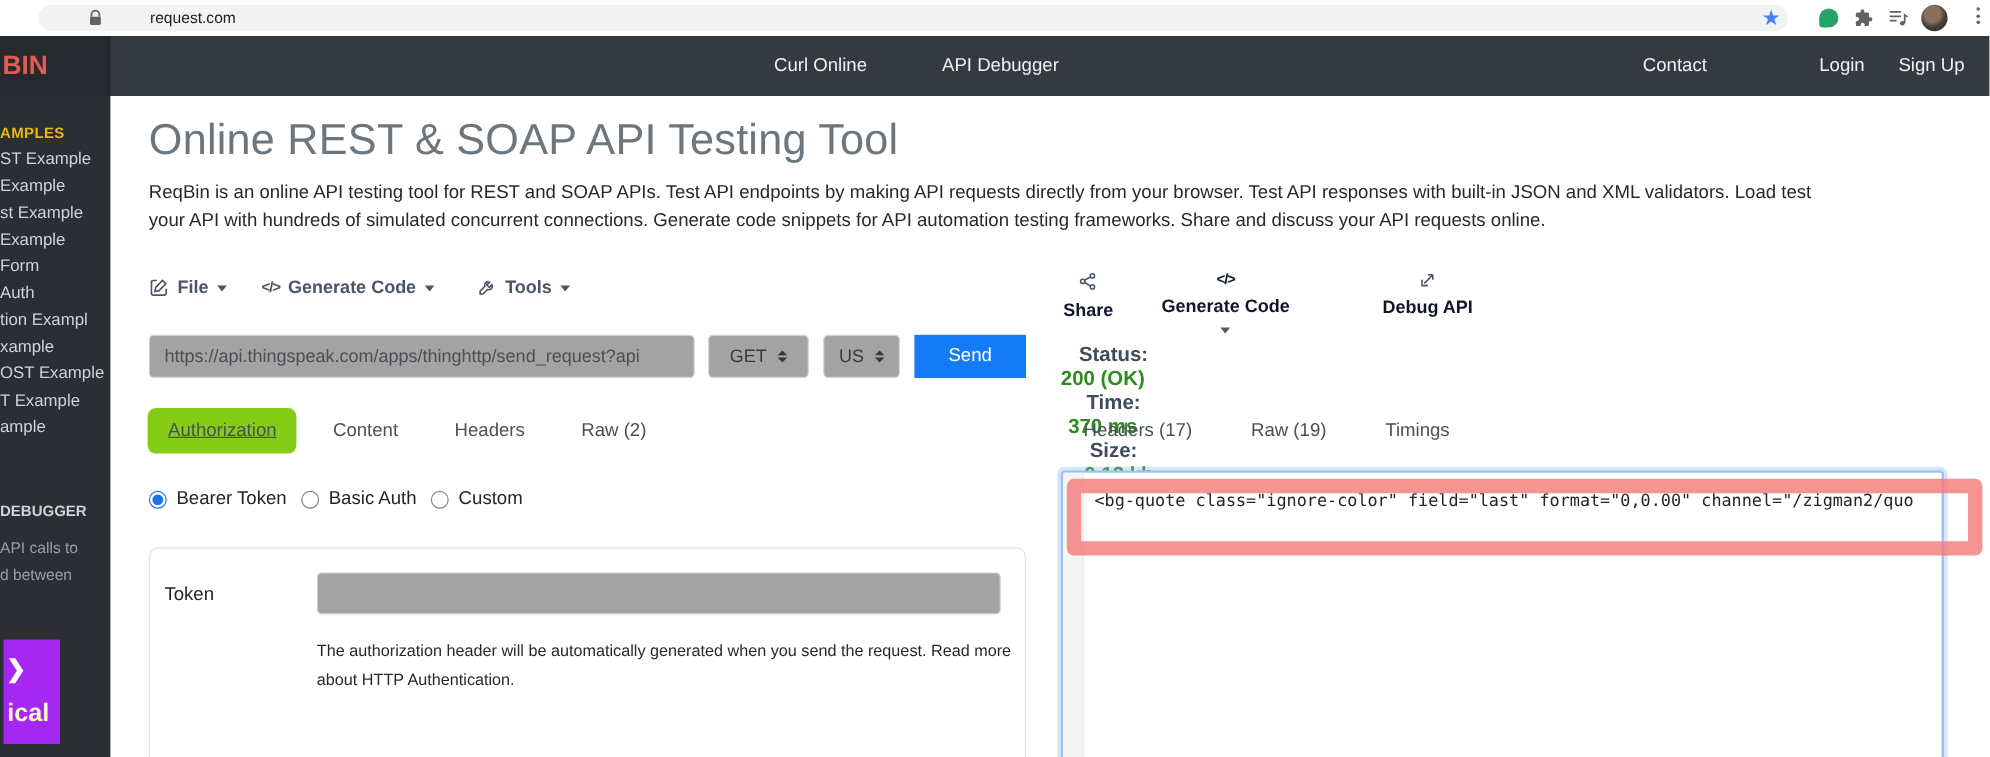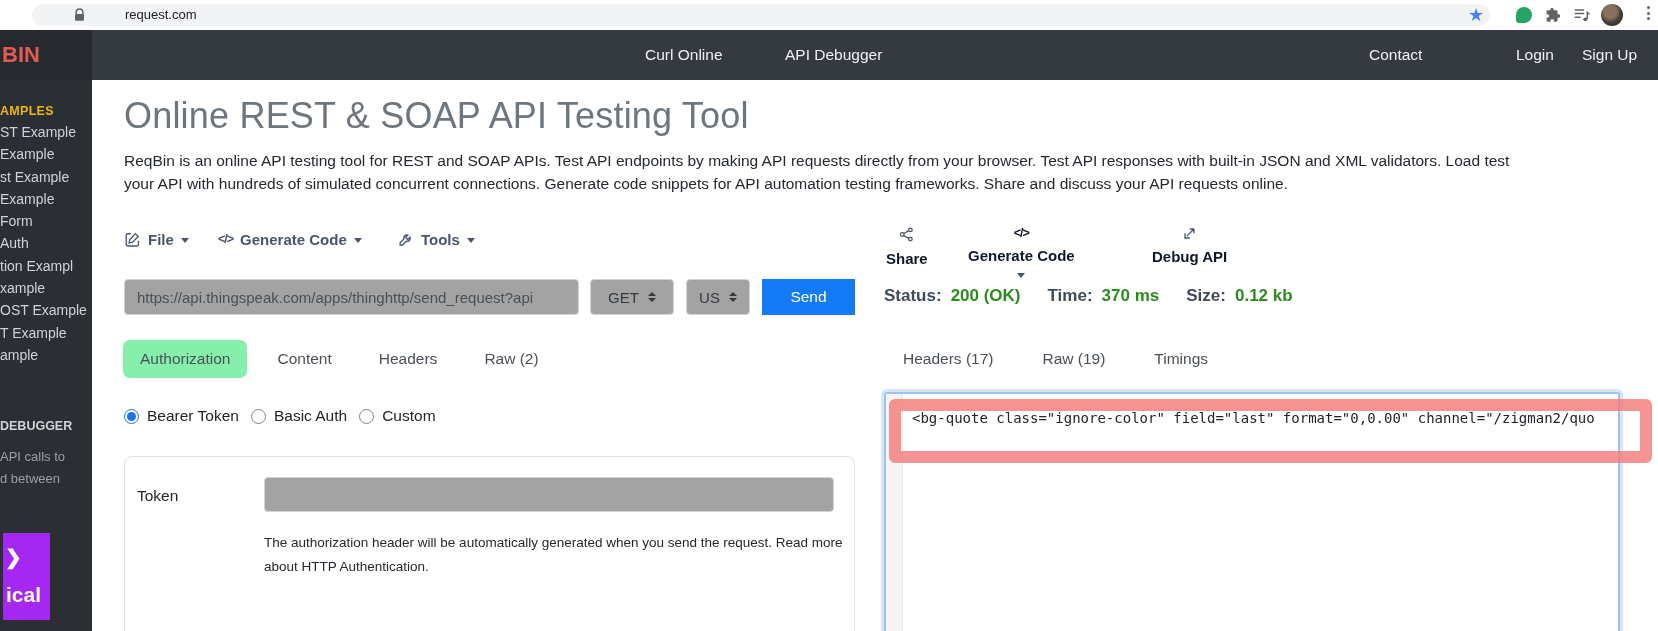--- a/index.html
+++ b/index.html
@@ -59,41 +59,41 @@
   .sel-us{left:686px;width:64px;}
   .updown{display:flex;flex-direction:column;gap:2px;}
   .updown .up{width:0;height:0;border-left:4px solid transparent;border-right:4px solid transparent;border-bottom:4.5px solid #343a40;}
   .updown .dn{width:0;height:0;border-left:4px solid transparent;border-right:4px solid transparent;border-top:4.5px solid #343a40;}
   .send-btn{left:762px;top:279px;width:93px;height:36px;background:#157af6;color:#fff;border:none;
             border-radius:0;font-size:15.5px;text-align:center;line-height:36px;cursor:pointer;}
 
   
   .tabs{top:340px;height:38px;display:flex;gap:13px;}
   .tab{padding:0 17px;line-height:38px;font-size:15.5px;color:#495057;white-space:nowrap;cursor:pointer;}
-  .tab.active{background:#86efac;border-radius:7px;}
+  .tab.active{background:#84cc16;border-radius:7px;text-decoration:underline;}
 
   
   .radio-row{left:124px;top:406px;height:20px;display:flex;align-items:center;gap:12px;
              font-size:15.5px;color:#212529;}
   .radio-opt{display:flex;align-items:center;gap:8px;cursor:pointer;}
   .radio-on{width:15px;height:15px;border-radius:50%;border:1.5px solid #1a73e8;position:relative;box-sizing:border-box;}
   .radio-on::after{content:"";position:absolute;inset:2px;border-radius:50%;background:#1a73e8;}
   .radio-off{width:15px;height:15px;border-radius:50%;border:1.5px solid #80868b;box-sizing:border-box;}
 
   
   .token-panel{left:124px;top:456px;width:729px;height:200px;border:1px solid #dfe3e7;border-radius:8px;}
   .token-label{left:137px;top:487px;font-size:15.5px;color:#212529;}
   .token-input{left:264px;top:477px;width:570px;height:35px;outline:none;padding:0 10px;font-size:15px;}
   .help1{left:264px;top:535px;font-size:13.5px;color:#24292f;}
   .help2{left:264px;top:559px;font-size:13.5px;color:#24292f;}
 
   
   .rt-group{top:226px;height:26px;display:flex;align-items:center;gap:7px;
             font-size:15px;font-weight:700;color:#0f172a;cursor:pointer;flex-direction:column;}
-  .status-row{left:884px;top:286px;display:flex;align-items:center;font-size:17px;font-weight:700;}
+  .status-row{left:884px;top:286px;display:flex;align-items:center;font-size:17px;font-weight:700;flex-direction:column;}
   .st-label{color:#3f4b5b;margin-right:9px;}
   .st-value{color:#2e8b1f;margin-right:27px;}
 
   .resp-box{left:884px;top:392px;width:736px;height:260px;background:#fff;box-sizing:border-box;
             border:2px solid #9cc3ee;border-radius:3px;box-shadow:0 0 0 3px rgba(130,180,235,.33);}
   .resp-gutter{position:absolute;left:0;top:0;width:16px;height:100%;background:#f5f5f5;border-right:1px solid #eaeaea;}
   .resp-code{position:absolute;left:26px;top:16px;right:4px;font-family:"DejaVu Sans Mono","Liberation Mono",monospace;
              font-size:14px;color:#212529;white-space:pre;overflow:hidden;}
   .red-annot{left:889px;top:399px;width:763px;height:64px;box-sizing:border-box;
              border:12px solid rgba(244,121,121,.8);border-radius:6px;pointer-events:none;z-index:5;}

